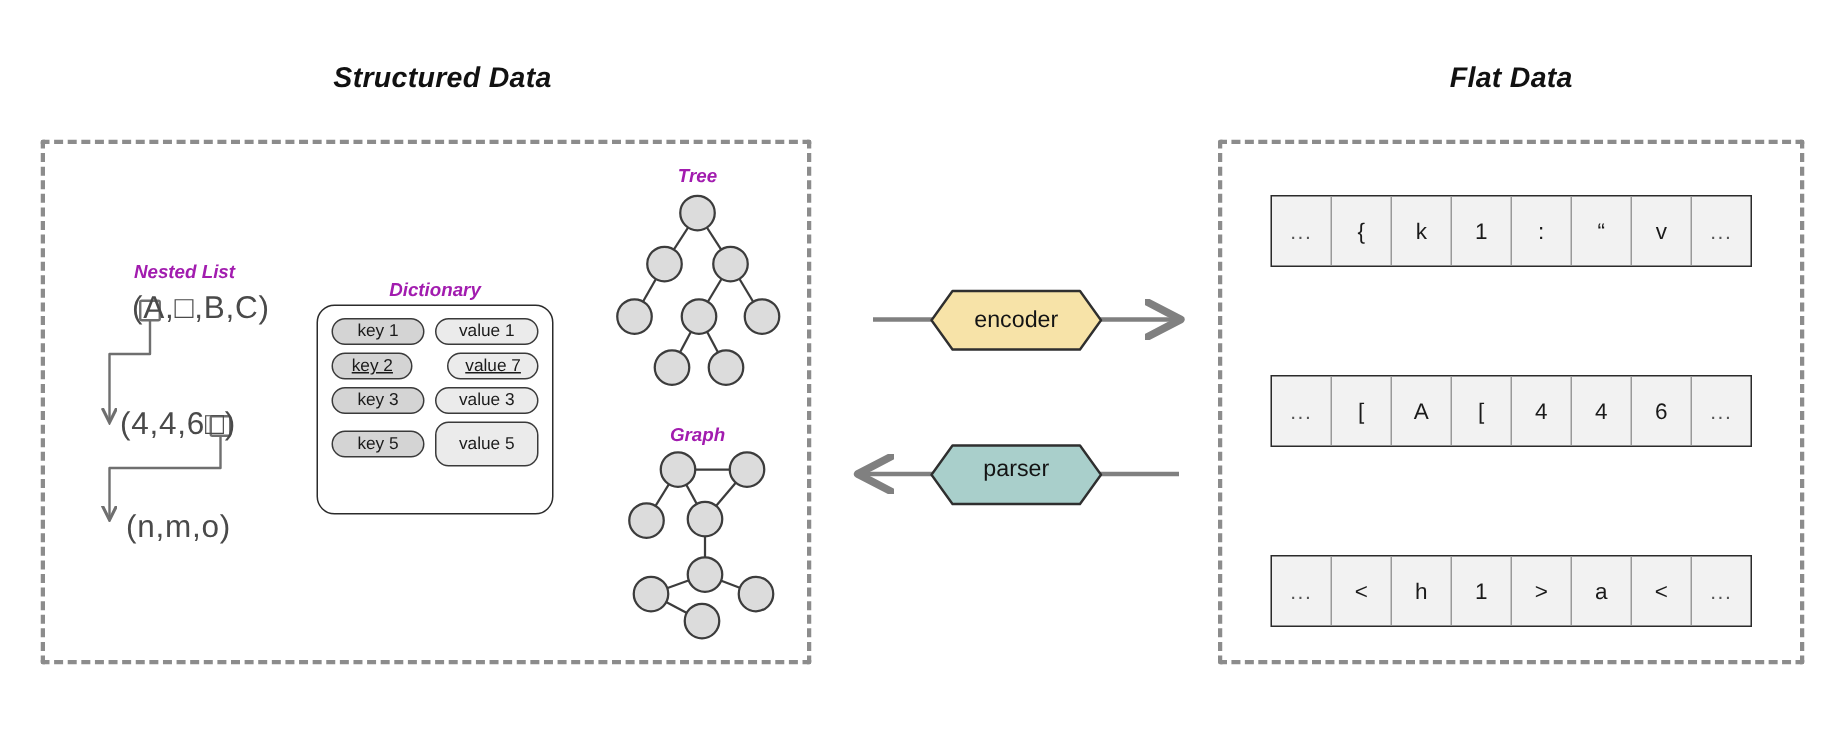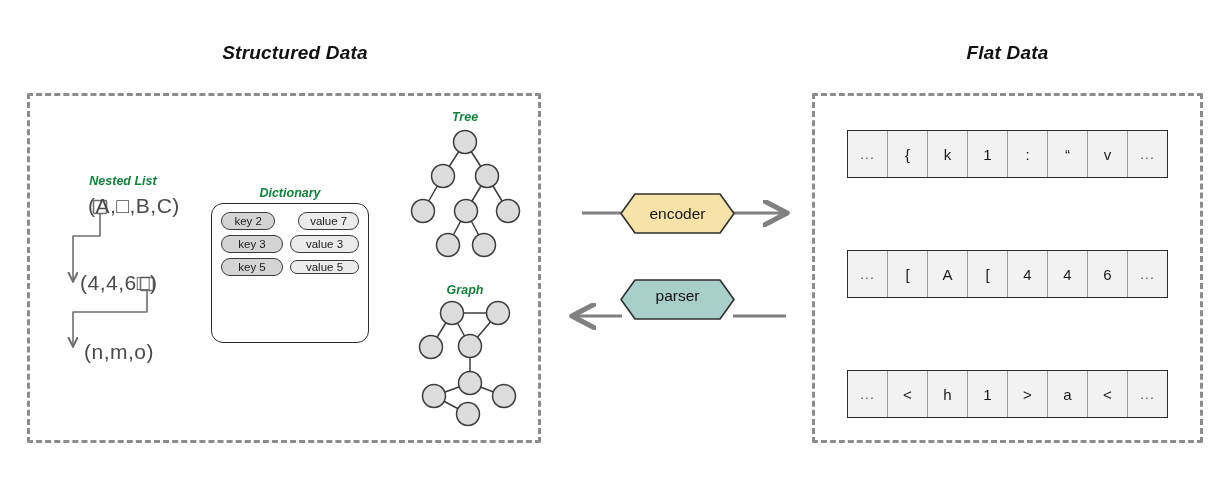--- a/index.html
+++ b/index.html
@@ -6,21 +6,21 @@
   body{width:1230px;height:501px;position:relative;overflow:hidden;
        font-family:"Liberation Sans","DejaVu Sans",sans-serif;color:#1a1a1a;}
   .stage{position:absolute;left:0;top:0;width:1230px;height:501px;}
   .abs{position:absolute;}
 
   .panel-title{
     font-style:italic;font-weight:bold;font-size:19px;letter-spacing:.2px;
     color:#111;white-space:nowrap;text-align:center;
   }
   .sub-title{
-    font-style:italic;font-weight:bold;font-size:12.5px;color:#15803d;
+    font-style:italic;font-weight:bold;font-size:12.5px;color:#a21caf;
     white-space:nowrap;text-align:center;
   }
 
   
   .frame{
     border:3px dashed #8c8c8c;border-radius:2px;box-sizing:border-box;
     background:transparent;
   }
 
   
@@ -142,46 +142,50 @@
   </svg>
 
   <div class="abs nl-text" style="left:60px;top:194px;margin-left:28px;">(A,□,B,C)</div>
   <div class="abs nl-text" style="left:80px;top:271px;">(4,4,6□)</div>
   <div class="abs nl-text" style="left:84px;top:340px;">(n,m,o)</div>
 
   <div class="abs sub-title" style="left:230px;top:186px;width:120px;">Dictionary</div>
   <div class="abs dict-box" style="left:211px;top:203px;width:158px;height:140px;">
     <div id="dict-rows" style="padding:8px 9px 8px 9px;display:flex;flex-direction:column;gap:5px;">
 
-        <div style="display: flex; gap: 23px; align-items: center;">
+    <div style="display: flex; gap: 7px; align-items: center;">
+          <div class="pill key" style="width: 62px; height: 18px;">key 1</div>
+          <div class="pill val" style="width: 69px; height: 18px;">value 1</div>
+        </div>
+        <div style="display: flex; gap: 23px; align-items: center; text-decoration: underline;">
           <div class="pill key" style="width: 62px; height: 18px;">key 2</div>
           <div class="pill val" style="width: 69px; height: 18px;">value 7</div>
         </div>
         <div style="display: flex; gap: 7px; align-items: flex-start;">
           <div class="pill key" style="width: 62px; height: 18px;">key 3</div>
           <div class="pill val" style="width: 69px; height: 18px;">value 3</div>
         </div>
         <div style="display: flex; gap: 7px; align-items: center;">
           <div class="pill key" style="width: 62px; height: 18px;">key 5</div>
-          <div class="pill val" style="width: 69px; height: 14px;">value 5</div>
+          <div class="pill val" style="width: 69px; height: 30px;">value 5</div>
         </div>
       </div>
   </div>
 
   <div class="abs sub-title" style="left:425px;top:110px;width:80px;">Tree</div>
   <div class="abs sub-title" style="left:425px;top:283px;width:80px;">Graph</div>
 
   <div class="hexwrap" style="left:620px;top:193px;width:115px;height:41px;">
     <svg width="115" height="41">
       <polygon points="15,1 100,1 114,20.5 100,40 15,40 1,20.5" fill="#f7e3a8" stroke="#2f2f2f" stroke-width="1.6" stroke-linejoin="round"></polygon>
     </svg>
     <div class="hexlabel">encoder</div>
   </div>
 
-  <div class="hexwrap" style="left:620px;top:279px;width:115px;height:34px;">
+  <div class="hexwrap" style="left:620px;top:296px;width:115px;height:34px;">
     <svg width="115" height="41">
       <polygon points="15,1 100,1 114,20.5 100,40 15,40 1,20.5" fill="#a9cfcb" stroke="#2f2f2f" stroke-width="1.6" stroke-linejoin="round"></polygon>
     </svg>
     <div class="hexlabel">parser</div>
   </div>
 
   <div id="strip-0" class="abs strip" style="left:847px;top:130px;width:321px;height:48px;">
       <div class="cell ell">...</div>
       <div class="cell">{</div>
       <div class="cell">k</div>

